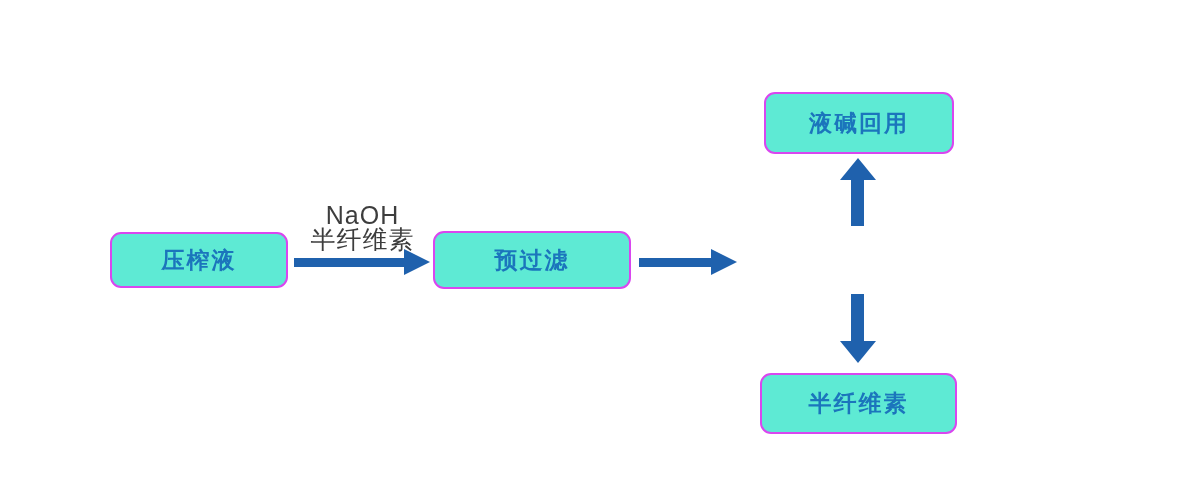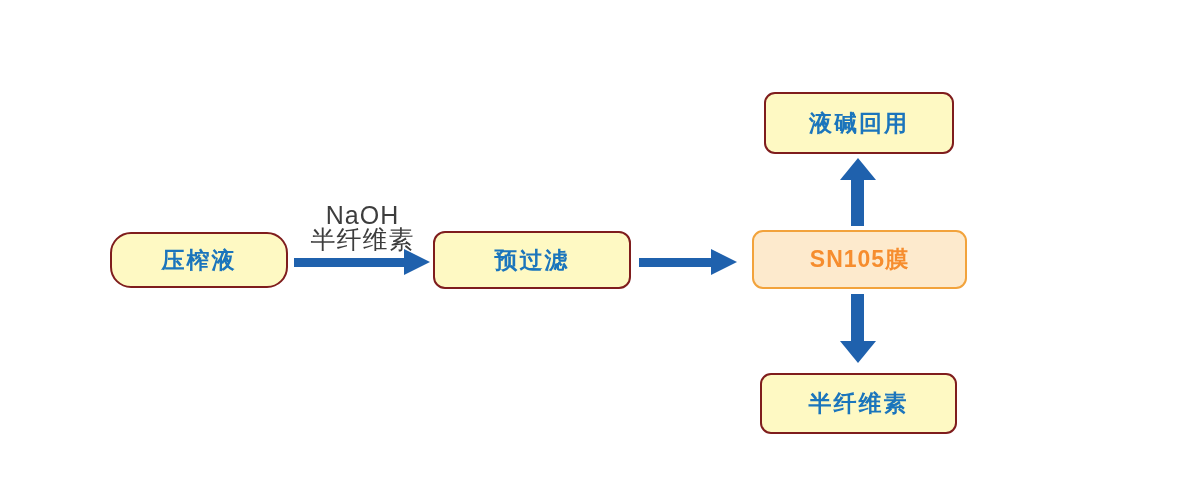--- a/index.html
+++ b/index.html
@@ -20,31 +20,31 @@
     box-sizing: border-box;
     border-radius: 11px;
     display: flex;
     align-items: center;
     justify-content: center;
     font-weight: bold;
     letter-spacing: 2px;
     font-size: 23px;
   }
   .node.blue {
-    background: #fef9c3;
-    border: 2px solid #7f1d1d;
+    background: #5eead4;
+    border: 2px solid #d946ef;
     color: #1b75bc;
   }
   .node.orange {
     background: #fdeacd;
     border: 2px solid #f2a33c;
     color: #f68d2e;
   }
-  #node-press-liquid   { left: 110px; top: 232px; width: 178px; height: 56px; border-radius: 21px; }
-  #node-prefilter      { left: 433px; top: 231px; width: 198px; height: 58px; border-radius: 12px; }
+  #node-press-liquid   { left: 110px; top: 232px; width: 178px; height: 56px; }
+  #node-prefilter      { left: 433px; top: 231px; width: 198px; height: 58px; }
   #node-sn105          { left: 752px; top: 230px; width: 215px; height: 59px; letter-spacing: 1px; }
   #node-alkali-recycle { left: 764px; top:  92px; width: 190px; height: 62px; }
   #node-hemicellulose  { left: 760px; top: 373px; width: 197px; height: 61px; }
 
   .arrow-part { position: absolute; }
   .shaft-h { height: 9px;  background: #1f61ad; }
   .shaft-v { width: 13px;  background: #1f61ad; }
   .head { width: 0; height: 0; }
   .head-right { border-top: 13px solid transparent; border-bottom: 13px solid transparent; border-left: 26px solid #1f61ad; }
   .head-up    { border-left: 18px solid transparent; border-right: 18px solid transparent; border-bottom: 22px solid #1f61ad; }
@@ -77,21 +77,20 @@
 </style>
 </head>
 <body>
 
 <div class="canvas">
 
   <div class="node blue" id="node-press-liquid">压榨液</div>
 
   <div class="node blue" id="node-prefilter">预过滤</div>
 
-  <div class="node orange" id="node-sn105">SN105膜</div>
 
   <div class="node blue" id="node-alkali-recycle">液碱回用</div>
 
   <div class="node blue" id="node-hemicellulose">半纤维素</div>
 
   <div class="edge-label">
     <div>NaOH</div>
     <div>半纤维素</div>
   </div>
 

